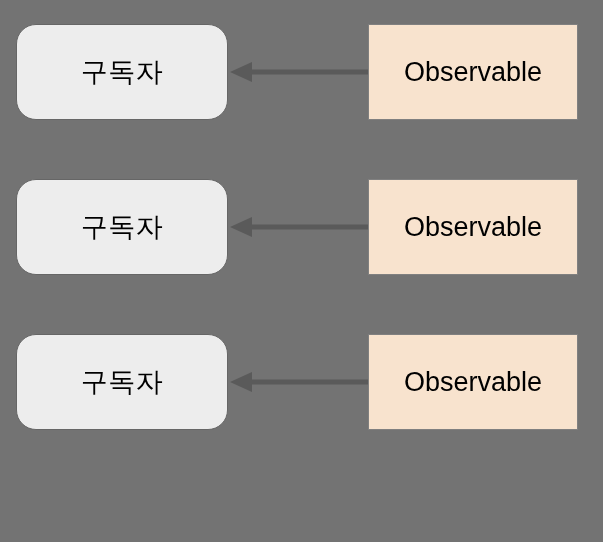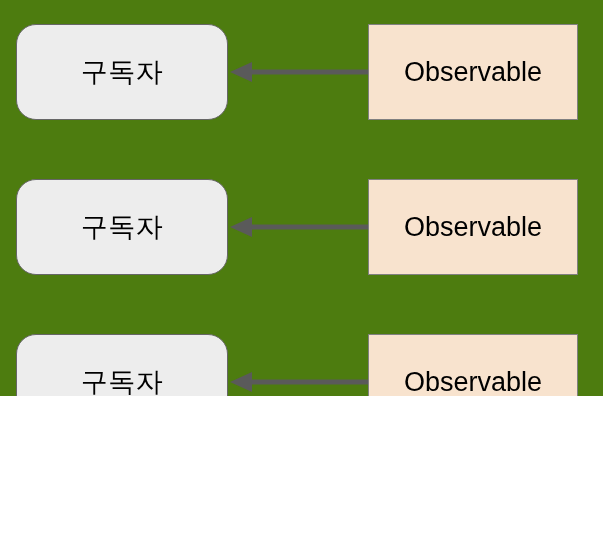--- a/index.html
+++ b/index.html
@@ -7,22 +7,22 @@
     margin: 0;
     padding: 0;
     background: #ffffff;
   }
   body {
     font-family: "Liberation Sans", "DejaVu Sans", sans-serif;
   }
   #canvas {
     position: relative;
     width: 603px;
-    height: 396px;
-    background: #4d7c0f;
+    height: 542px;
+    background: #737373;
     overflow: hidden;
   }
 
   
   .subscriber-box {
     position: absolute;
     left: 16px;
     width: 212px;
     height: 96px;
     box-sizing: border-box;

